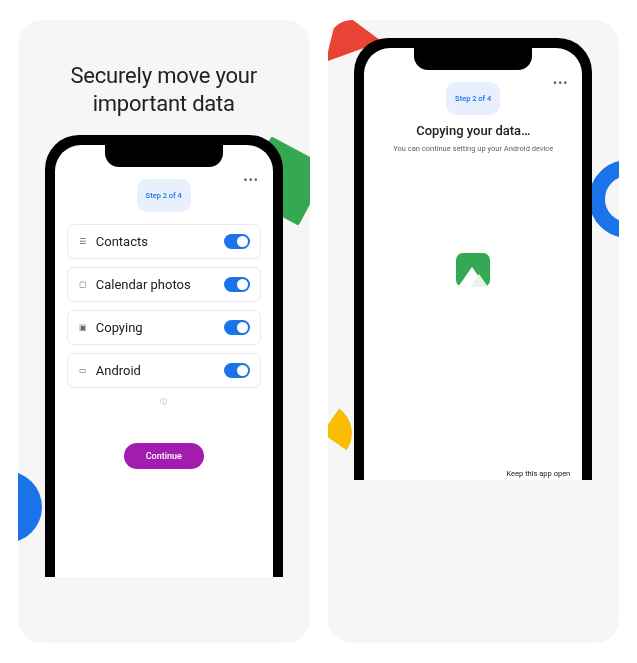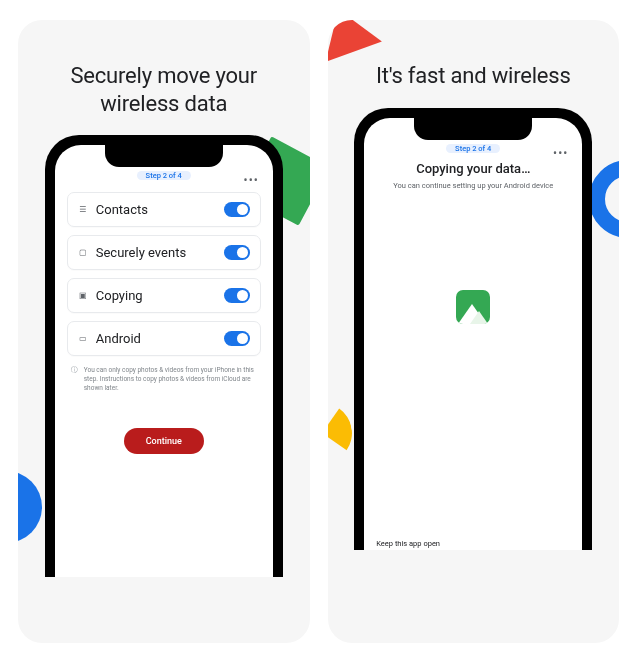--- a/index.html
+++ b/index.html
@@ -109,23 +109,23 @@
     top: 28px; right: 14px;
     font-size: 12px;
     letter-spacing: 1px;
     color: #5f6368;
   }
   .step-badge {
     background: #e8f0fe;
     color: #1a73e8;
     font-size: 7.5px;
     font-weight: 500;
-    padding: 0 9px;
+    padding: 12px 9px;
     border-radius: 10px;
-    margin-top: 2px;
+    margin-top: 10px;
   }
   .screen-title {
     text-align: right;
     font-size: 13px;
     font-weight: 500;
     color: #202124;
     margin-top: 8px;
     line-height: 1.3;
     padding: 0 14px;
   }
@@ -187,21 +187,21 @@
     margin-top: 10px;
     padding: 0 4px;
     line-height: 1.35;
   }
   .info-note .info-icon {
     flex: 0 0 auto;
     font-size: 7px;
     color: #9aa0a6;
   }
   .continue-btn {
-    background: #b91c1c;
+    background: #a21caf;
     color: #fff;
     font-size: 9px;
     font-weight: 500;
     padding: 8px 22px;
     border-radius: 18px;
     margin-top: 36px;
   }
   .app-icon {
     width: 34px; height: 34px;
     background: #34a853;
@@ -226,80 +226,78 @@
     width: 0; height: 0;
     border-left: 9px solid transparent;
     border-right: 9px solid transparent;
     border-bottom: 13px solid #e8f5e9;
   }
   .bottom-text {
     font-size: 7.5px;
     color: #202124;
     margin-top: auto;
     padding-bottom: 2px;
-    text-align: left;
+    text-align: right;
     width: 100%;
   }
 </style>
 </head>
 <body>
 
 <div class="panel">
   <div class="shape green-square"></div>
   <div class="shape blue-circle-left"></div>
 
-  <div class="panel-title">Securely move your wireless data</div>
+  <div class="panel-title">Securely move your important data</div>
 
   <div class="phone">
     <div class="phone-body">
       <div class="notch"></div>
       <div class="screen">
         <span class="more-dots">•••</span>
         <div class="step-badge">Step 2 of 4</div>
 
         <div class="items">
           <div class="toggle-row">
             <span class="row-icon">☰</span>
             <span class="row-label">Contacts</span>
             <span class="toggle"></span>
           </div>
           <div class="toggle-row">
             <span class="row-icon">▢</span>
-            <span class="row-label">Securely events</span>
+            <span class="row-label">Calendar photos</span>
             <span class="toggle"></span>
           </div>
           <div class="toggle-row">
             <span class="row-icon">▣</span>
             <span class="row-label">Copying</span>
             <span class="toggle"></span>
           </div>
           <div class="toggle-row">
             <span class="row-icon">▭</span>
             <span class="row-label">Android</span>
             <span class="toggle"></span>
           </div>
         </div>
 
         <div class="info-note">
           <span class="info-icon">ⓘ</span>
-          <span>You can only copy photos &amp; videos from your iPhone in this step. Instructions to copy photos &amp; videos from iCloud are shown later.</span>
         </div>
 
         <div class="continue-btn">Continue</div>
       </div>
     </div>
   </div>
 </div>
 
 <div class="panel">
   <div class="shape red-triangle"></div>
   <div class="shape blue-ring"></div>
   <div class="shape yellow-wedge"></div>
 
-  <div class="panel-title">It's fast and wireless</div>
 
   <div class="phone">
     <div class="phone-body">
       <div class="notch"></div>
       <div class="screen">
         <span class="more-dots">•••</span>
         <div class="step-badge">Step 2 of 4</div>
         <div class="screen-title">Copying your data…</div>
         <div class="screen-sub">You can continue setting up your Android device</div>
 

